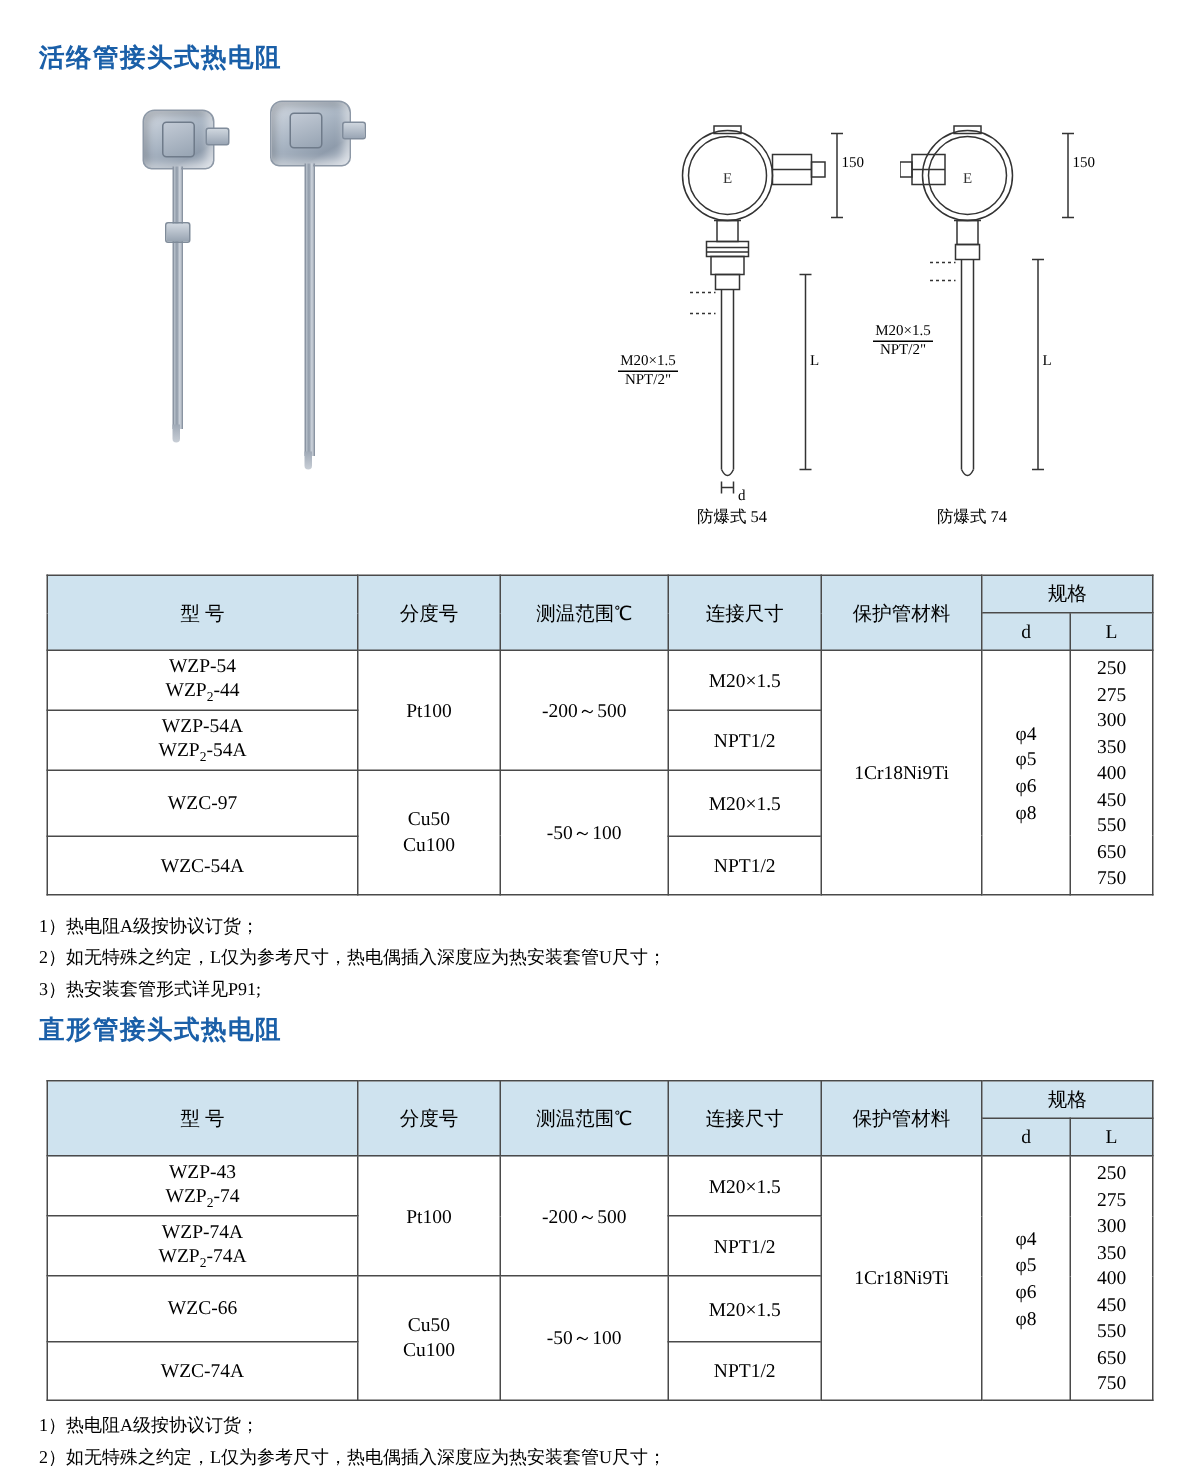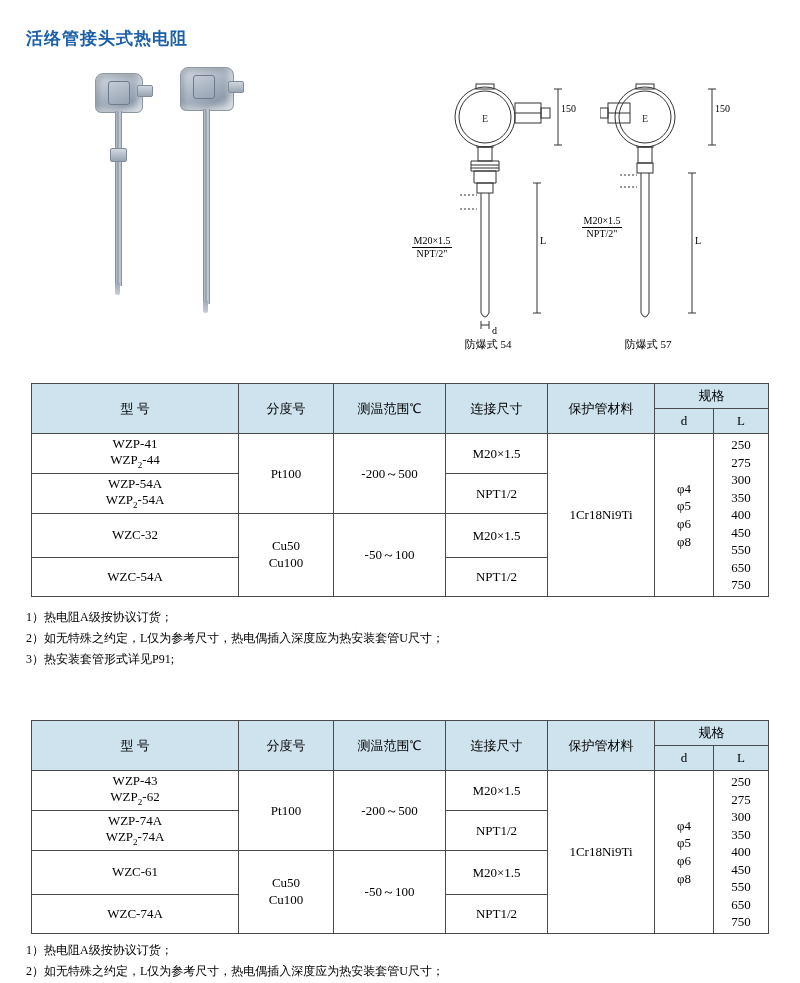--- a/index.html
+++ b/index.html
@@ -238,21 +238,21 @@
           <path d="M20 112 h17" stroke-dasharray="2,2"></path>
         </g>
         <text x="45" y="47" font-family="Liberation Serif, serif" font-size="10" text-anchor="middle" fill="#333">E</text>
       </svg>
       <div class="dim-text" style="left:115px; top:28px;">150</div>
       <div class="dim-text" style="left:95px; top:160px;">L</div>
       <div class="thread-text" style="left:-40px; top:140px; width:84px;">
         <span class="top">M20×1.5</span><br>
         <span>NPT/2"</span>
       </div>
-      <div class="draw-label" style="left:8px; top:262px; width:80px;">防爆式 57</div>
+      <div class="draw-label" style="left:8px; top:262px; width:80px;">防爆式 74</div>
     </div>
   </div>
 
   <table class="spec" style="left:31px; top:368px;">
     <thead>
       <tr>
         <th rowspan="2" style="width:200px">型    号</th>
         <th rowspan="2" style="width:88px">分度号</th>
         <th rowspan="2" style="width:105px">测温范围℃</th>
         <th rowspan="2" style="width:95px">连接尺寸</th>
@@ -260,21 +260,21 @@
         <th colspan="2">规格</th>
       </tr>
       <tr>
         <th style="width:52px">d</th>
         <th>L</th>
       </tr>
     </thead>
     <tbody>
       <tr>
         <td class="model-cell">
-          <span>WZP-41</span><br>
+          <span>WZP-54</span><br>
           <span><span>WZP</span><span class="sub">2</span><span>-44</span></span>
         </td>
         <td rowspan="2">Pt100</td>
         <td rowspan="2">-200～500</td>
         <td>M20×1.5</td>
         <td rowspan="4">1Cr18Ni9Ti</td>
         <td rowspan="4" class="dlist">
           <div>φ4</div>
           <div>φ5</div>
           <div>φ6</div>
@@ -293,62 +293,63 @@
         </td>
       </tr>
       <tr>
         <td class="model-cell">
           <span>WZP-54A</span><br>
           <span><span>WZP</span><span class="sub">2</span><span>-54A</span></span>
         </td>
         <td>NPT1/2</td>
       </tr>
       <tr>
-        <td class="model-cell">WZC-32</td>
+        <td class="model-cell">WZC-97</td>
         <td rowspan="2" class="stack">
           <div>Cu50</div>
           <div>Cu100</div>
         </td>
         <td rowspan="2">-50～100</td>
         <td>M20×1.5</td>
       </tr>
       <tr>
         <td class="model-cell">WZC-54A</td>
         <td>NPT1/2</td>
       </tr>
     </tbody>
   </table>
 
   <div class="notes" style="left:26px; top:592px;">
     <div>1）热电阻A级按协议订货；</div>
     <div>2）如无特殊之约定，L仅为参考尺寸，热电偶插入深度应为热安装套管U尺寸；</div>
     <div>3）热安装套管形式详见P91;</div>
   </div>
 
+  <div id="title-2" class="section-title">直形管接头式热电阻</div>
 
   <table class="spec" style="left:31px; top:705px;">
     <thead>
       <tr>
         <th rowspan="2" style="width:200px">型    号</th>
         <th rowspan="2" style="width:88px">分度号</th>
         <th rowspan="2" style="width:105px">测温范围℃</th>
         <th rowspan="2" style="width:95px">连接尺寸</th>
         <th rowspan="2" style="width:100px">保护管材料</th>
         <th colspan="2">规格</th>
       </tr>
       <tr>
         <th style="width:52px">d</th>
         <th>L</th>
       </tr>
     </thead>
     <tbody>
       <tr>
         <td class="model-cell">
           <span>WZP-43</span><br>
-          <span><span>WZP</span><span class="sub">2</span><span>-62</span></span>
+          <span><span>WZP</span><span class="sub">2</span><span>-74</span></span>
         </td>
         <td rowspan="2">Pt100</td>
         <td rowspan="2">-200～500</td>
         <td>M20×1.5</td>
         <td rowspan="4">1Cr18Ni9Ti</td>
         <td rowspan="4" class="dlist">
           <div>φ4</div>
           <div>φ5</div>
           <div>φ6</div>
           <div>φ8</div>
@@ -366,21 +367,21 @@
         </td>
       </tr>
       <tr>
         <td class="model-cell">
           <span>WZP-74A</span><br>
           <span><span>WZP</span><span class="sub">2</span><span>-74A</span></span>
         </td>
         <td>NPT1/2</td>
       </tr>
       <tr>
-        <td class="model-cell">WZC-61</td>
+        <td class="model-cell">WZC-66</td>
         <td rowspan="2" class="stack">
           <div>Cu50</div>
           <div>Cu100</div>
         </td>
         <td rowspan="2">-50～100</td>
         <td>M20×1.5</td>
       </tr>
       <tr>
         <td class="model-cell">WZC-74A</td>
         <td>NPT1/2</td>

